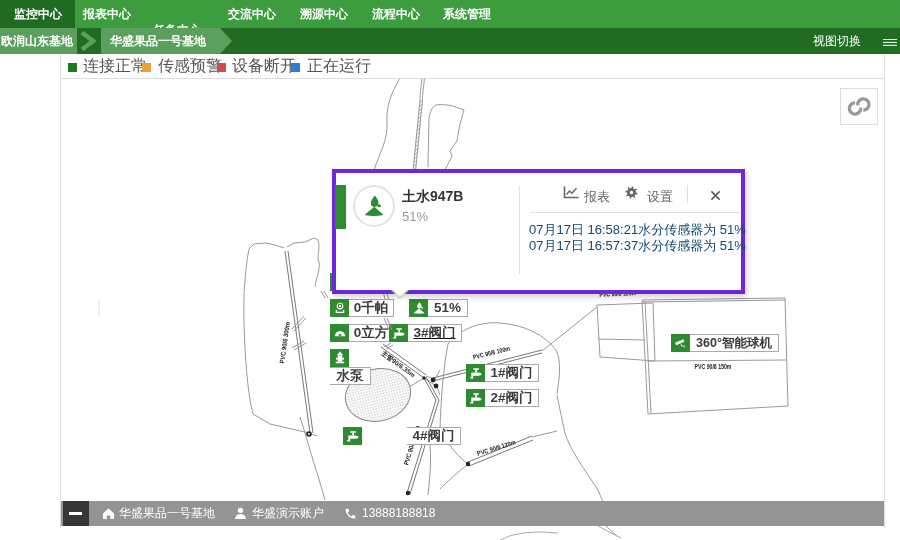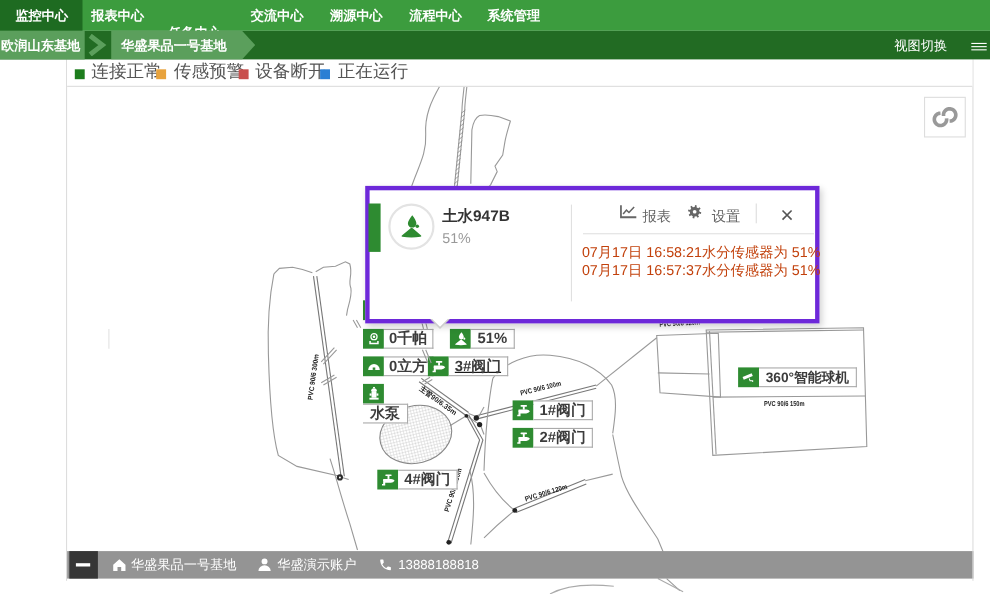--- a/index.html
+++ b/index.html
@@ -26,21 +26,21 @@
 #ptab{left:-1px;top:12px;width:11px;height:44px;background:#2e8b31;z-index:26;}
 #parrow1{left:55px;top:117px;width:0;height:0;border-left:9px solid transparent;border-right:9px solid transparent;border-top:9px solid #ccc;z-index:26;}
 #parrow2{left:56px;top:116px;width:0;height:0;border-left:8px solid transparent;border-right:8px solid transparent;border-top:8px solid #fff;z-index:27;}
 #avatar{left:17px;top:12px;width:38px;height:38px;border-radius:50%;border:2px solid #e3e3e3;background:#fff;}
 #ptitle{left:66px;top:15px;font-size:14px;font-weight:bold;color:#333;}
 #ppct{left:66px;top:36px;font-size:13px;color:#999;}
 #pdiv1{left:183px;top:13px;width:1px;height:88px;background:#e0e0e0;}
 #pdiv2{left:351px;top:12px;width:1px;height:18px;background:#ddd;}
 #phr{left:194px;top:39px;width:210px;height:1px;background:#e0e0e0;}
 .ptool{position:absolute;top:15px;font-size:13px;color:#666;}
-.plog{position:absolute;left:193px;font-size:13px;color:#c2410c;white-space:nowrap;}
+.plog{position:absolute;left:193px;font-size:13px;color:#0c4a6e;white-space:nowrap;}
 
 #footer{left:61px;top:501px;width:824px;height:25px;background:#949494;z-index:35;}
 #fblack{position:absolute;left:2px;top:0px;width:26px;height:25px;background:#363636;}
 .ftext{position:absolute;top:0;height:25px;line-height:25px;color:#fff;font-size:12px;}
 svg text{font-family:"Liberation Sans",sans-serif;}
 </style>
 </head>
 <body>
 
 <svg class="abs" style="left:0;top:0;z-index:10;" width="900" height="540" viewBox="0 0 900 540">
@@ -285,21 +285,21 @@
         <g fill="#fff">
           <path d="M3.2,8.2 L12.4,8.2 Q15.2,8.2 16.4,10.2 Q14.8,12.6 12,12.6 L5,12.6 Q3,12.6 2.8,10.4 Q2.8,8.6 3.2,8.2 Z"></path>
           <rect x="8.1" y="4.2" width="2.2" height="4"></rect>
           <rect x="5.4" y="2.9" width="7.6" height="1.9" rx="0.9"></rect>
           <path d="M3,11.5 L3,14.2 L1.6,14.2 L1.6,16 L5.4,16 L5.4,11.5 Z"></path>
         </g>
       </svg>
     </div>
 <div class="mtext" style="width:53px;">2#阀门</div>
 </div>
-<div class="mlabel" style="left:317px;top:427px;">
+<div class="mlabel" style="left:317px;top:427px;gap:45px;">
 <div class="micon">
       <svg width="14" height="14" viewBox="0 0 18 18">
         <g fill="#fff">
           <path d="M3.2,8.2 L12.4,8.2 Q15.2,8.2 16.4,10.2 Q14.8,12.6 12,12.6 L5,12.6 Q3,12.6 2.8,10.4 Q2.8,8.6 3.2,8.2 Z"></path>
           <rect x="8.1" y="4.2" width="2.2" height="4"></rect>
           <rect x="5.4" y="2.9" width="7.6" height="1.9" rx="0.9"></rect>
           <path d="M3,11.5 L3,14.2 L1.6,14.2 L1.6,16 L5.4,16 L5.4,11.5 Z"></path>
         </g>
       </svg>
     </div>

